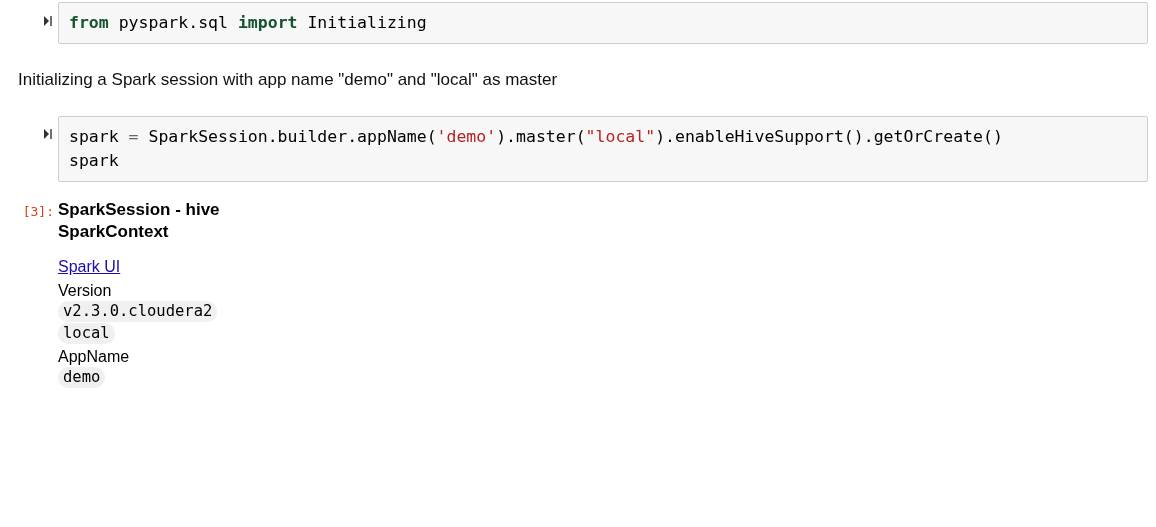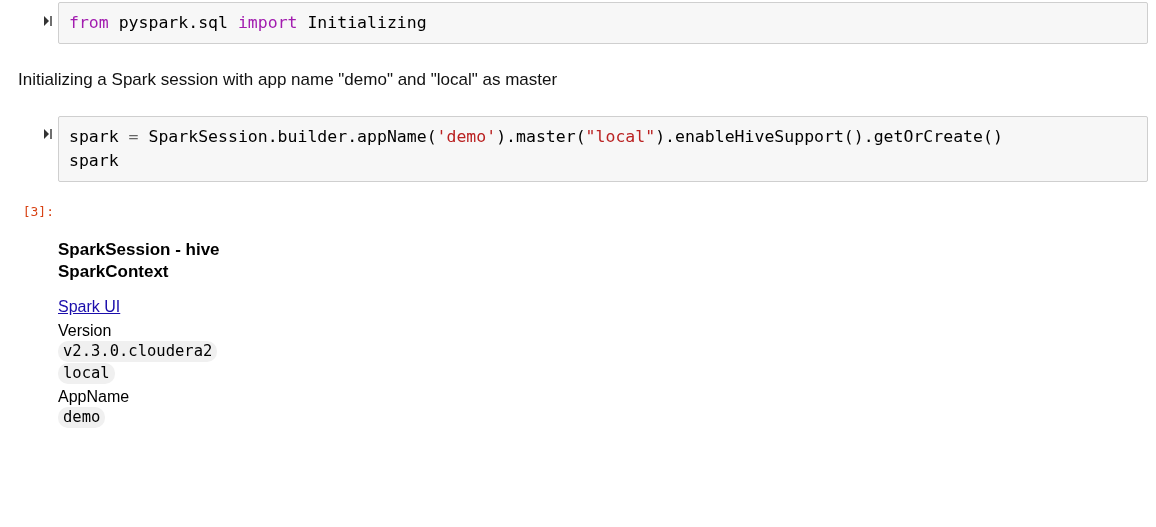--- a/index.html
+++ b/index.html
@@ -56,21 +56,20 @@
   .markdown-content {
     flex: 1;
     padding: 2px 8px 2px 0;
     font-size: 17px;
     color: #111;
   }
   .output-area {
     flex: 1;
     padding: 4px 16px 4px 0;
     font-size: 16px;
-    margin-top: 40px;
   }
   .out-strong {
     font-weight: 700;
     font-size: 17px;
     margin: 2px 0;
   }
   .out-link {
     color: #1a0dab;
     text-decoration: underline;
     font-size: 16px;
@@ -88,21 +87,21 @@
   .kv-value {
     font-family: "Menlo", "Consolas", "DejaVu Sans Mono", monospace;
     font-size: 15.5px;
     background: #f0f0f0;
     padding: 1px 5px 2px 5px;
     display: inline-block;
     margin-top: 1px;
     border-radius: 10px;
   }
   
-  .tok-kw  { color: #a21caf; font-weight: 400; }
+  .tok-kw  { color: #14532d; font-weight: 700; }
   .tok-op  { color: #666; }
   .tok-str { color: #BA2121; }
   .tok-plain { color: #000; }
   .cell-gap { height: 22px; }
   .cell-gap-sm { height: 10px; }
 </style>
 </head>
 <body>
 
 <div class="notebook">

